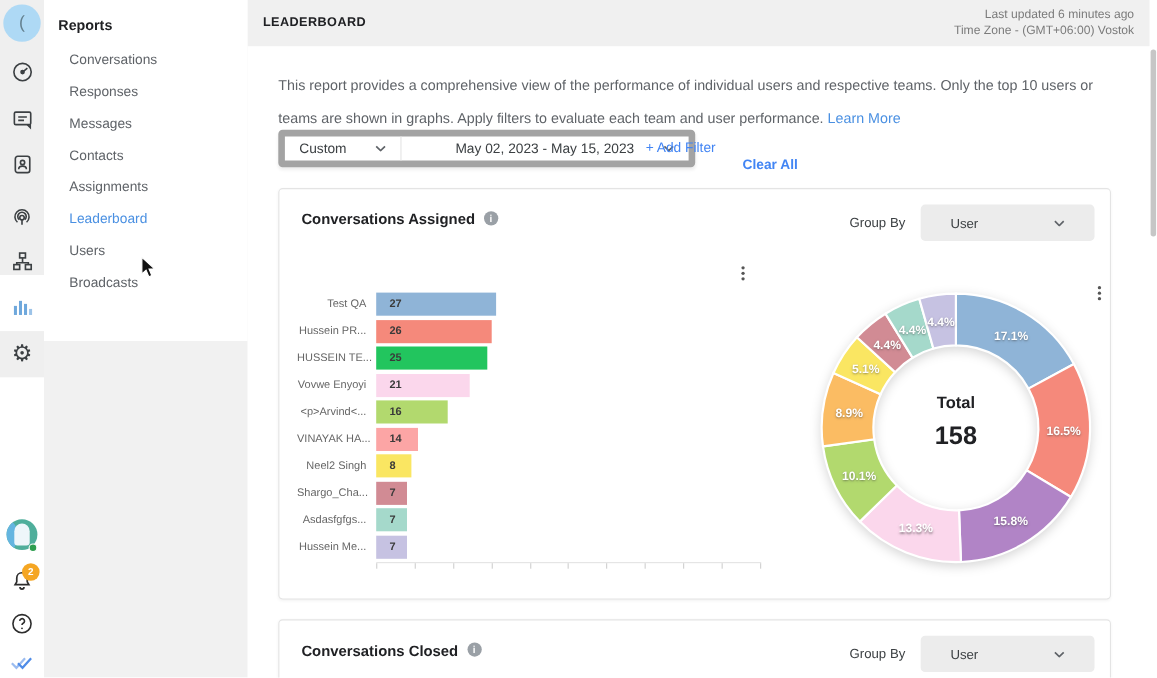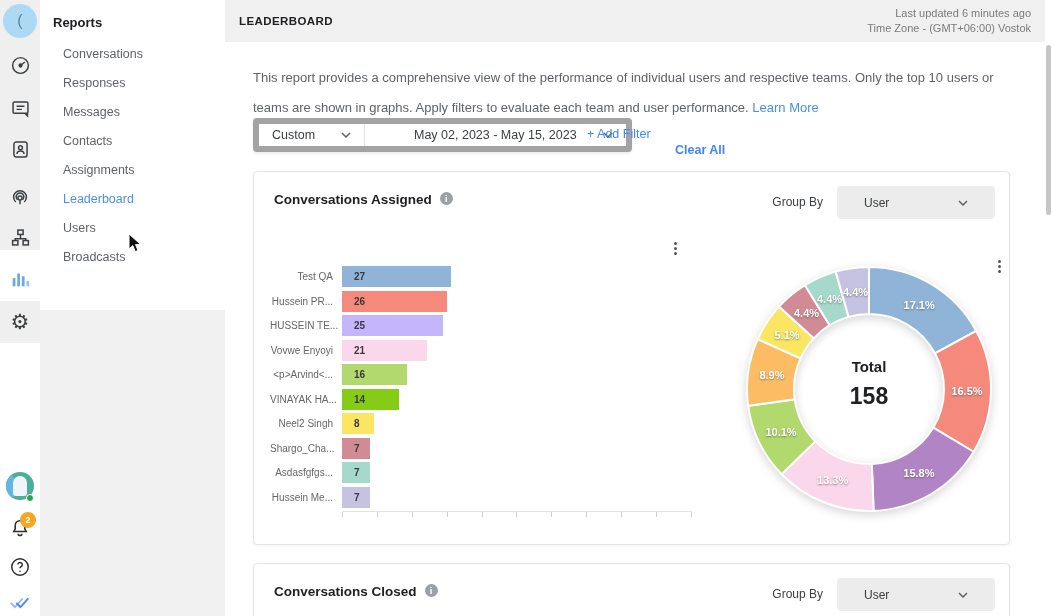--- a/index.html
+++ b/index.html
@@ -258,39 +258,39 @@
           </div>
         </div>
         <div class="bar-row">
           <div class="bar-cat">Hussein PR...</div>
           <div class="bar-fill" style="width: 105px; background: rgb(245, 137, 123);">
             <span class="bar-val">26</span>
           </div>
         </div>
         <div class="bar-row">
           <div class="bar-cat">HUSSEIN TE...</div>
-          <div class="bar-fill" style="width: 101px; background: #c4b5fd;">
+          <div class="bar-fill" style="width: 101px; background: #22c55e;">
             <span class="bar-val">25</span>
           </div>
         </div>
         <div class="bar-row">
           <div class="bar-cat">Vovwe Enyoyi</div>
           <div class="bar-fill" style="width: 85px; background: rgb(251, 215, 236);">
             <span class="bar-val">21</span>
           </div>
         </div>
         <div class="bar-row">
           <div class="bar-cat">&lt;p&gt;Arvind&lt;...</div>
           <div class="bar-fill" style="width: 65px; background: rgb(178, 217, 110);">
             <span class="bar-val">16</span>
           </div>
         </div>
         <div class="bar-row">
           <div class="bar-cat">VINAYAK HA...</div>
-          <div class="bar-fill" style="width: 57px; background: #84cc16;">
+          <div class="bar-fill" style="width: 38px; background: #fca5a5;">
             <span class="bar-val">14</span>
           </div>
         </div>
         <div class="bar-row">
           <div class="bar-cat">Neel2 Singh</div>
           <div class="bar-fill" style="width: 32px; background: rgb(250, 230, 98);">
             <span class="bar-val">8</span>
           </div>
         </div>
         <div class="bar-row">

